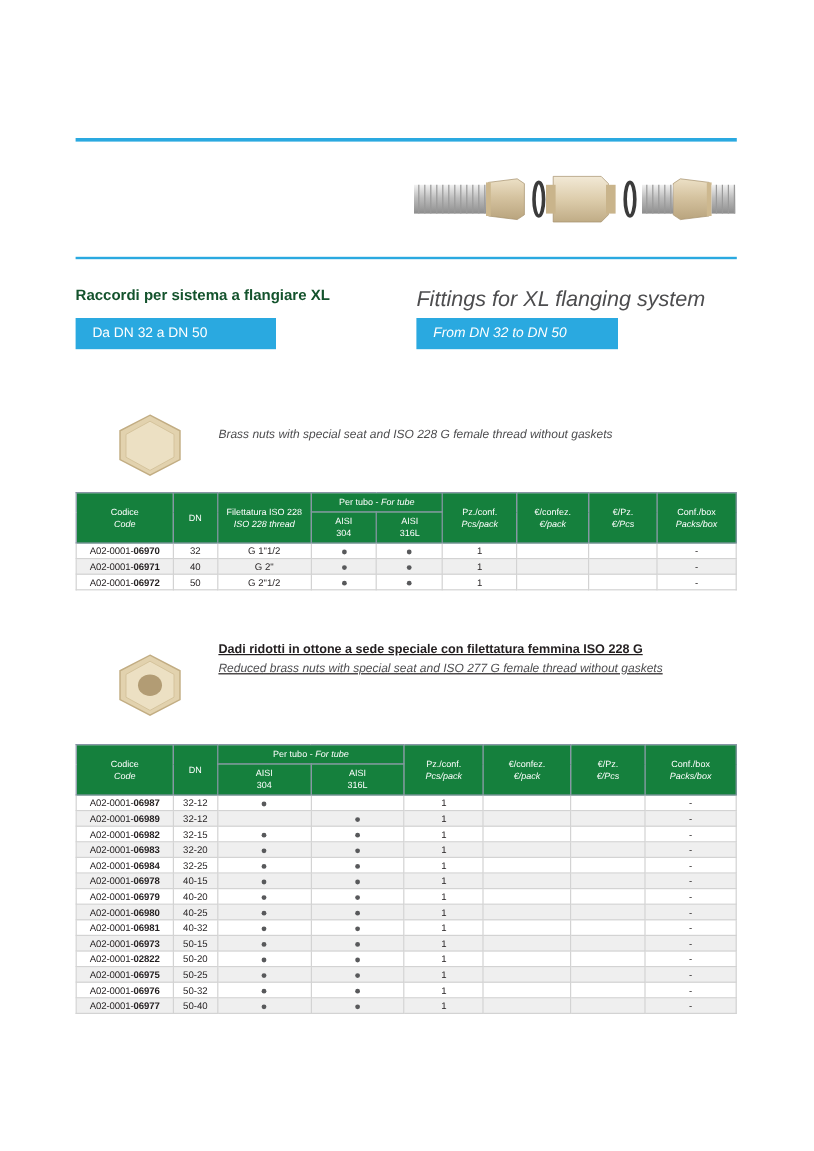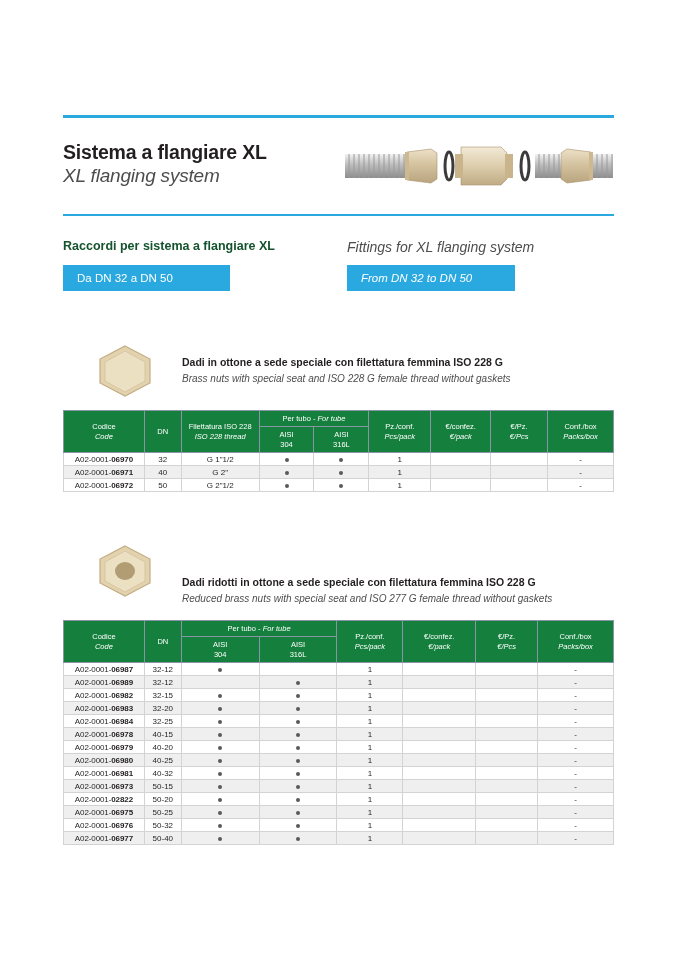--- a/index.html
+++ b/index.html
@@ -61,21 +61,21 @@
   .sub-it {
     position: absolute;
     left: 63px; top: 239px;
     font-size: 12.5px;
     font-weight: bold;
     color: #14532d;
   }
   .sub-en {
     position: absolute;
     left: 347px; top: 239px;
-    font-size: 14px;
+    font-size: 18px;
     font-style: italic;
     color: #4d4d4f;
   }
   .badge {
     position: absolute;
     height: 26px;
     background: #2aa9e0;
     color: #ffffff;
     font-size: 11.5px;
     display: flex;
@@ -167,24 +167,20 @@
     color: #4d4d4f;
   }
 </style>
 </head>
 <body>
 
 <div class="page">
 
   <div class="rule-top"></div>
 
-  <div class="title-block">
-    <div class="title-main">Sistema a flangiare XL</div>
-    <div class="title-sub">XL flanging system</div>
-  </div>
 
   <svg class="hero-img" viewBox="0 0 268 62">
     <defs>
       <linearGradient id="steel" x1="0" y1="0" x2="0" y2="1">
         <stop offset="0%" stop-color="#f2f2f2"></stop>
         <stop offset="45%" stop-color="#bdbdbd"></stop>
         <stop offset="100%" stop-color="#8d8d8d"></stop>
       </linearGradient>
       <linearGradient id="brass" x1="0" y1="0" x2="0" y2="1">
         <stop offset="0%" stop-color="#ece0c6"></stop>
@@ -254,21 +250,20 @@
 
   <div class="badge it">Da DN 32 a DN 50</div>
   <div class="badge en">From DN 32 to DN 50</div>
 
   <svg class="section-icon" style="left:90px; top:342px;" viewBox="0 0 70 56">
     <polygon points="35,4 60,17 60,41 35,54 10,41 10,17" fill="#e2d2ae" stroke="#c2ad83" stroke-width="1.2"></polygon>
     <polygon points="35,9 55,20 55,39 35,50 15,39 15,20" fill="#ece0c3" stroke="#d4c29b" stroke-width="0.8"></polygon>
   </svg>
 
   <div class="section-text" style="left:182px; top:355px;">
-    <div class="it">Dadi in ottone a sede speciale con filettatura femmina ISO 228 G</div>
     <div class="en">Brass nuts with special seat and ISO 228 G female thread without gaskets</div>
   </div>
 
   <table class="prod" style="left:63px; top:410px;">
     <colgroup>
       <col style="width:81px">
         <col style="width:37px">
         <col style="width:78px">
       <col style="width:55px">
         <col style="width:55px">
@@ -355,21 +350,21 @@
         </tr>
       </tbody>
   </table>
 
   <svg class="section-icon" style="left:90px; top:542px;" viewBox="0 0 70 56">
     <polygon points="35,4 60,17 60,41 35,54 10,41 10,17" fill="#e2d2ae" stroke="#c2ad83" stroke-width="1.2"></polygon>
     <polygon points="35,9 55,20 55,39 35,50 15,39 15,20" fill="#ece0c3" stroke="#d4c29b" stroke-width="0.8"></polygon>
     <ellipse cx="35" cy="29" rx="10" ry="9" fill="#b29c74"></ellipse>
   </svg>
 
-  <div class="section-text" style="left:182px; top:575px;">
+  <div class="section-text" style="left:182px; top:534px;text-decoration:underline;">
     <div class="it">Dadi ridotti in ottone a sede speciale con filettatura femmina ISO 228 G</div>
     <div class="en">Reduced brass nuts with special seat and ISO 277 G female thread without gaskets</div>
   </div>
 
   <table class="prod" style="left:63px; top:620px;">
     <colgroup>
       <col style="width:81px">
         <col style="width:37px">
       <col style="width:78px">
         <col style="width:78px">

